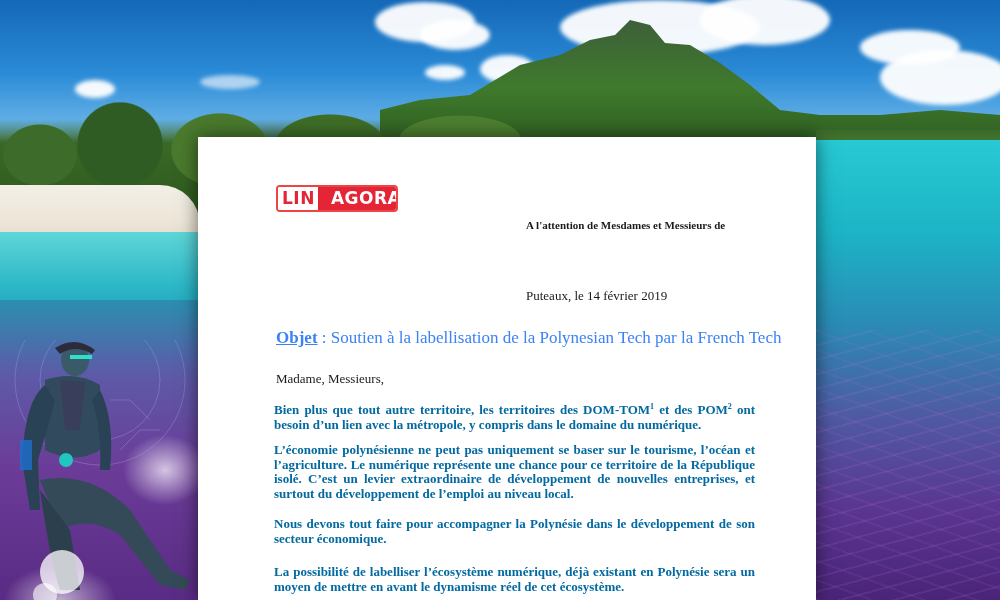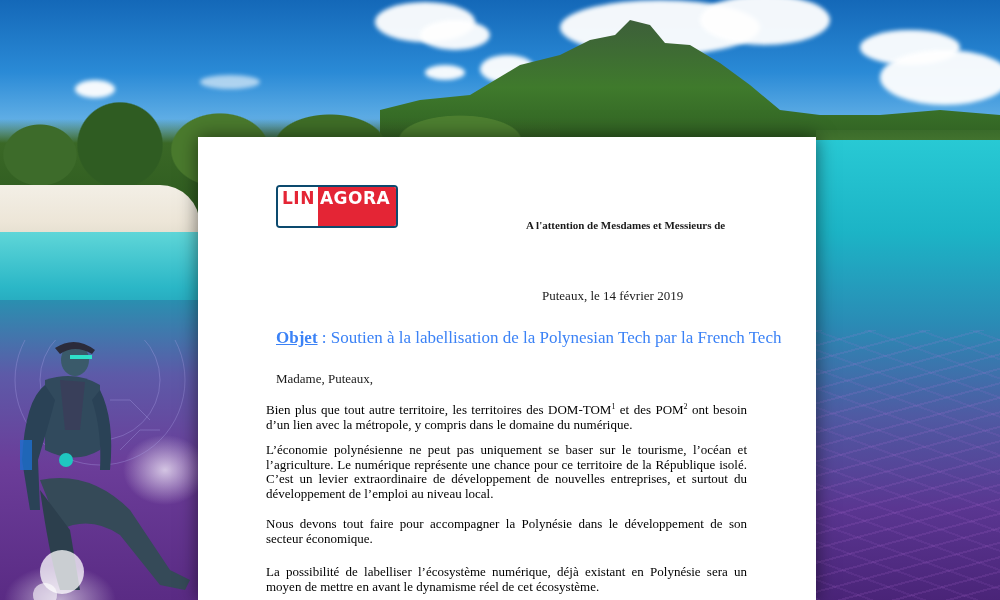--- a/index.html
+++ b/index.html
@@ -64,54 +64,55 @@
       repeating-linear-gradient(165deg, rgba(200,120,230,.12) 0 2px, transparent 2px 14px),
       repeating-linear-gradient(20deg, rgba(180,110,220,.1) 0 2px, transparent 2px 18px);
   }
   
   .paper {
     position: absolute; left: 198px; top: 137px; width: 618px; height: 463px;
     background: #ffffff;
     box-shadow: 0 0 18px rgba(0,0,0,.55);
   }
   .logo {
-    position: absolute; left: 78px; top: 48px; width: 122px; height: 43px;
-    border: 2px solid #0c4a6e; border-radius: 4px; box-sizing: border-box;
+    position: absolute; left: 78px; top: 48px; width: 122px; height: 27px;
+    border: 2px solid #ef4444; border-radius: 4px; box-sizing: border-box;
     display: flex; overflow: hidden;
     font-family: "DejaVu Sans", "Liberation Sans", sans-serif; font-weight: bold;
   }
   .logo .lin {
     background: #fff; color: #e42535; font-size: 17px; line-height: 23px;
     padding: 0 3px 0 4px; letter-spacing: 0.5px;
   }
   .logo .agora {
     background: #e42535; color: #fff; font-size: 17px; line-height: 23px;
-    flex: 1; padding-left: 2px; letter-spacing: 0.5px;
+    flex: 1; padding-left: 13px; letter-spacing: 0.5px;
   }
   .recipient {
     position: absolute; left: 328px; top: 81px; width: 280px;
     font-size: 11px; font-weight: bold; line-height: 15px; color: #1a1a1a;
   }
   .date {
-    position: absolute; left: 344px; top: 151px;
+    position: absolute; left: 328px; top: 151px;
     font-size: 13px; color: #1a1a1a;
   }
   .subject {
     position: absolute; left: 78px; top: 191px;
     font-size: 17px; color: #3b82f6;
   }
   .subject .label { font-weight: bold; text-decoration: underline; }
   .greeting {
     position: absolute; left: 78px; top: 234px;
     font-size: 13px; color: #1a1a1a;
   }
   .para {
-    position: absolute; left: 68px; width: 481px;
-    font-size: 13px; line-height: 14.6px; color: #000000;
+    position: absolute; left: 76px; width: 481px;
+    font-size: 13px; line-height: 14.6px; color: #0369a1;
     text-align: justify;
+    font-weight: bold;
   }
   .para sup { font-size: 8px; line-height: 0; }
   .p1 { top: 266px; }
   .p2 { top: 306px; }
   .p3 { top: 380px; }
   .p4 { top: 428px; }
 </style>
 </head>
 <body>
 
@@ -202,20 +203,20 @@
   <div class="recipient">
     <div>A l'attention de Mesdames et Messieurs de</div>
   </div>
 
   <div class="date">Puteaux, le 14 février 2019</div>
 
   <div class="subject">
     <span class="label">Objet</span><span style="white-space:pre;"> : </span><span>Soutien à la labellisation de la Polynesian Tech par la French Tech</span>
   </div>
 
-  <div class="greeting">Madame, Puteaux,</div>
+  <div class="greeting">Madame, Messieurs,</div>
 
   <div class="para p1"><span>Bien plus que tout autre territoire, les territoires des DOM-TOM</span><sup>1</sup><span style="white-space:pre-wrap;"> et des POM</span><sup>2</sup><span style="white-space:pre-wrap;"> ont besoin d’un lien avec la métropole, y compris dans le domaine du numérique.</span></div>
 
   <div class="para p2">L’économie polynésienne ne peut pas uniquement se baser sur le tourisme, l’océan et l’agriculture. Le numérique représente une chance pour ce territoire de la République isolé. C’est un levier extraordinaire de développement de nouvelles entreprises, et surtout du développement de l’emploi au niveau local.</div>
   <div class="para p4">La possibilité de labelliser l’écosystème numérique, déjà existant en Polynésie sera un moyen de mettre en avant le dynamisme réel de cet écosystème.</div>
   <div class="para p3">Nous devons tout faire pour accompagner la Polynésie dans le développement de son secteur économique.</div>
 </div>
 
 </body></html>

